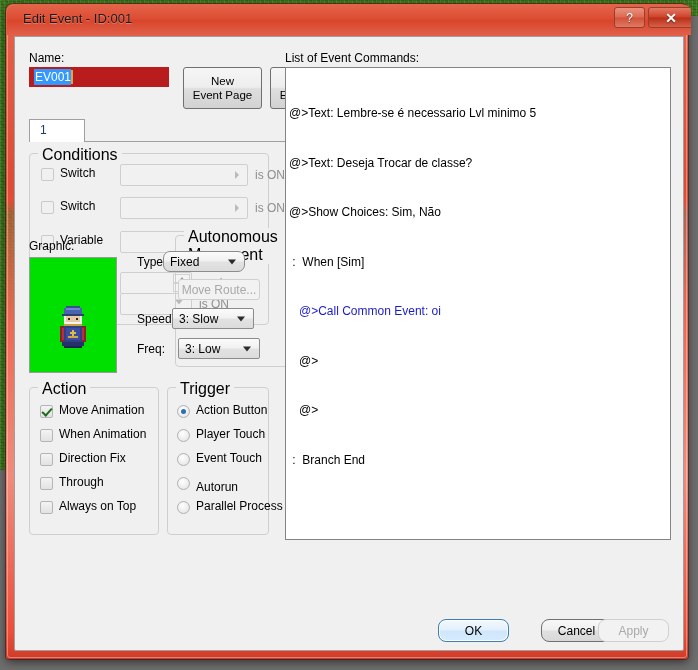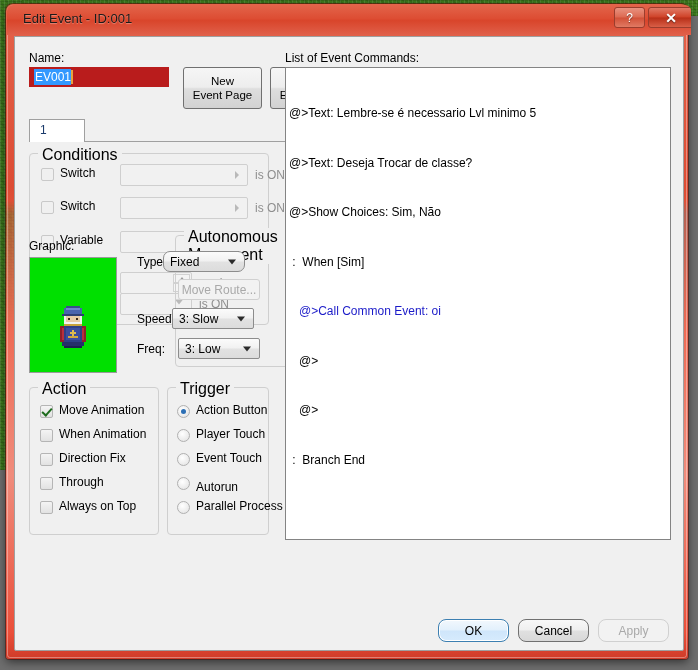--- a/index.html
+++ b/index.html
@@ -369,21 +369,21 @@
     cursor: pointer;
   }
   #btn-ok {
     left: 423px;
     border: 1px solid #3c7fb1;
     background: linear-gradient(180deg, #f2f8fd 0%, #e2f0fc 48%, #cfe6fb 52%, #d6ebfd 100%);
     box-shadow: inset 0 0 0 1px #fff;
     color: #000;
   }
   #btn-cancel {
-    left: 503px;
+    left: 526px;
     border: 1px solid #707070;
     background: linear-gradient(180deg, #f8f8f8 0%, #efefef 48%, #e0e0e0 52%, #d8d8d8 100%);
     color: #000;
   }
   #btn-apply {
     left: 583px;
     border: 1px solid #d0d0d0;
     background: #f2f2f2;
     color: #a9a9a9;
     cursor: default;

